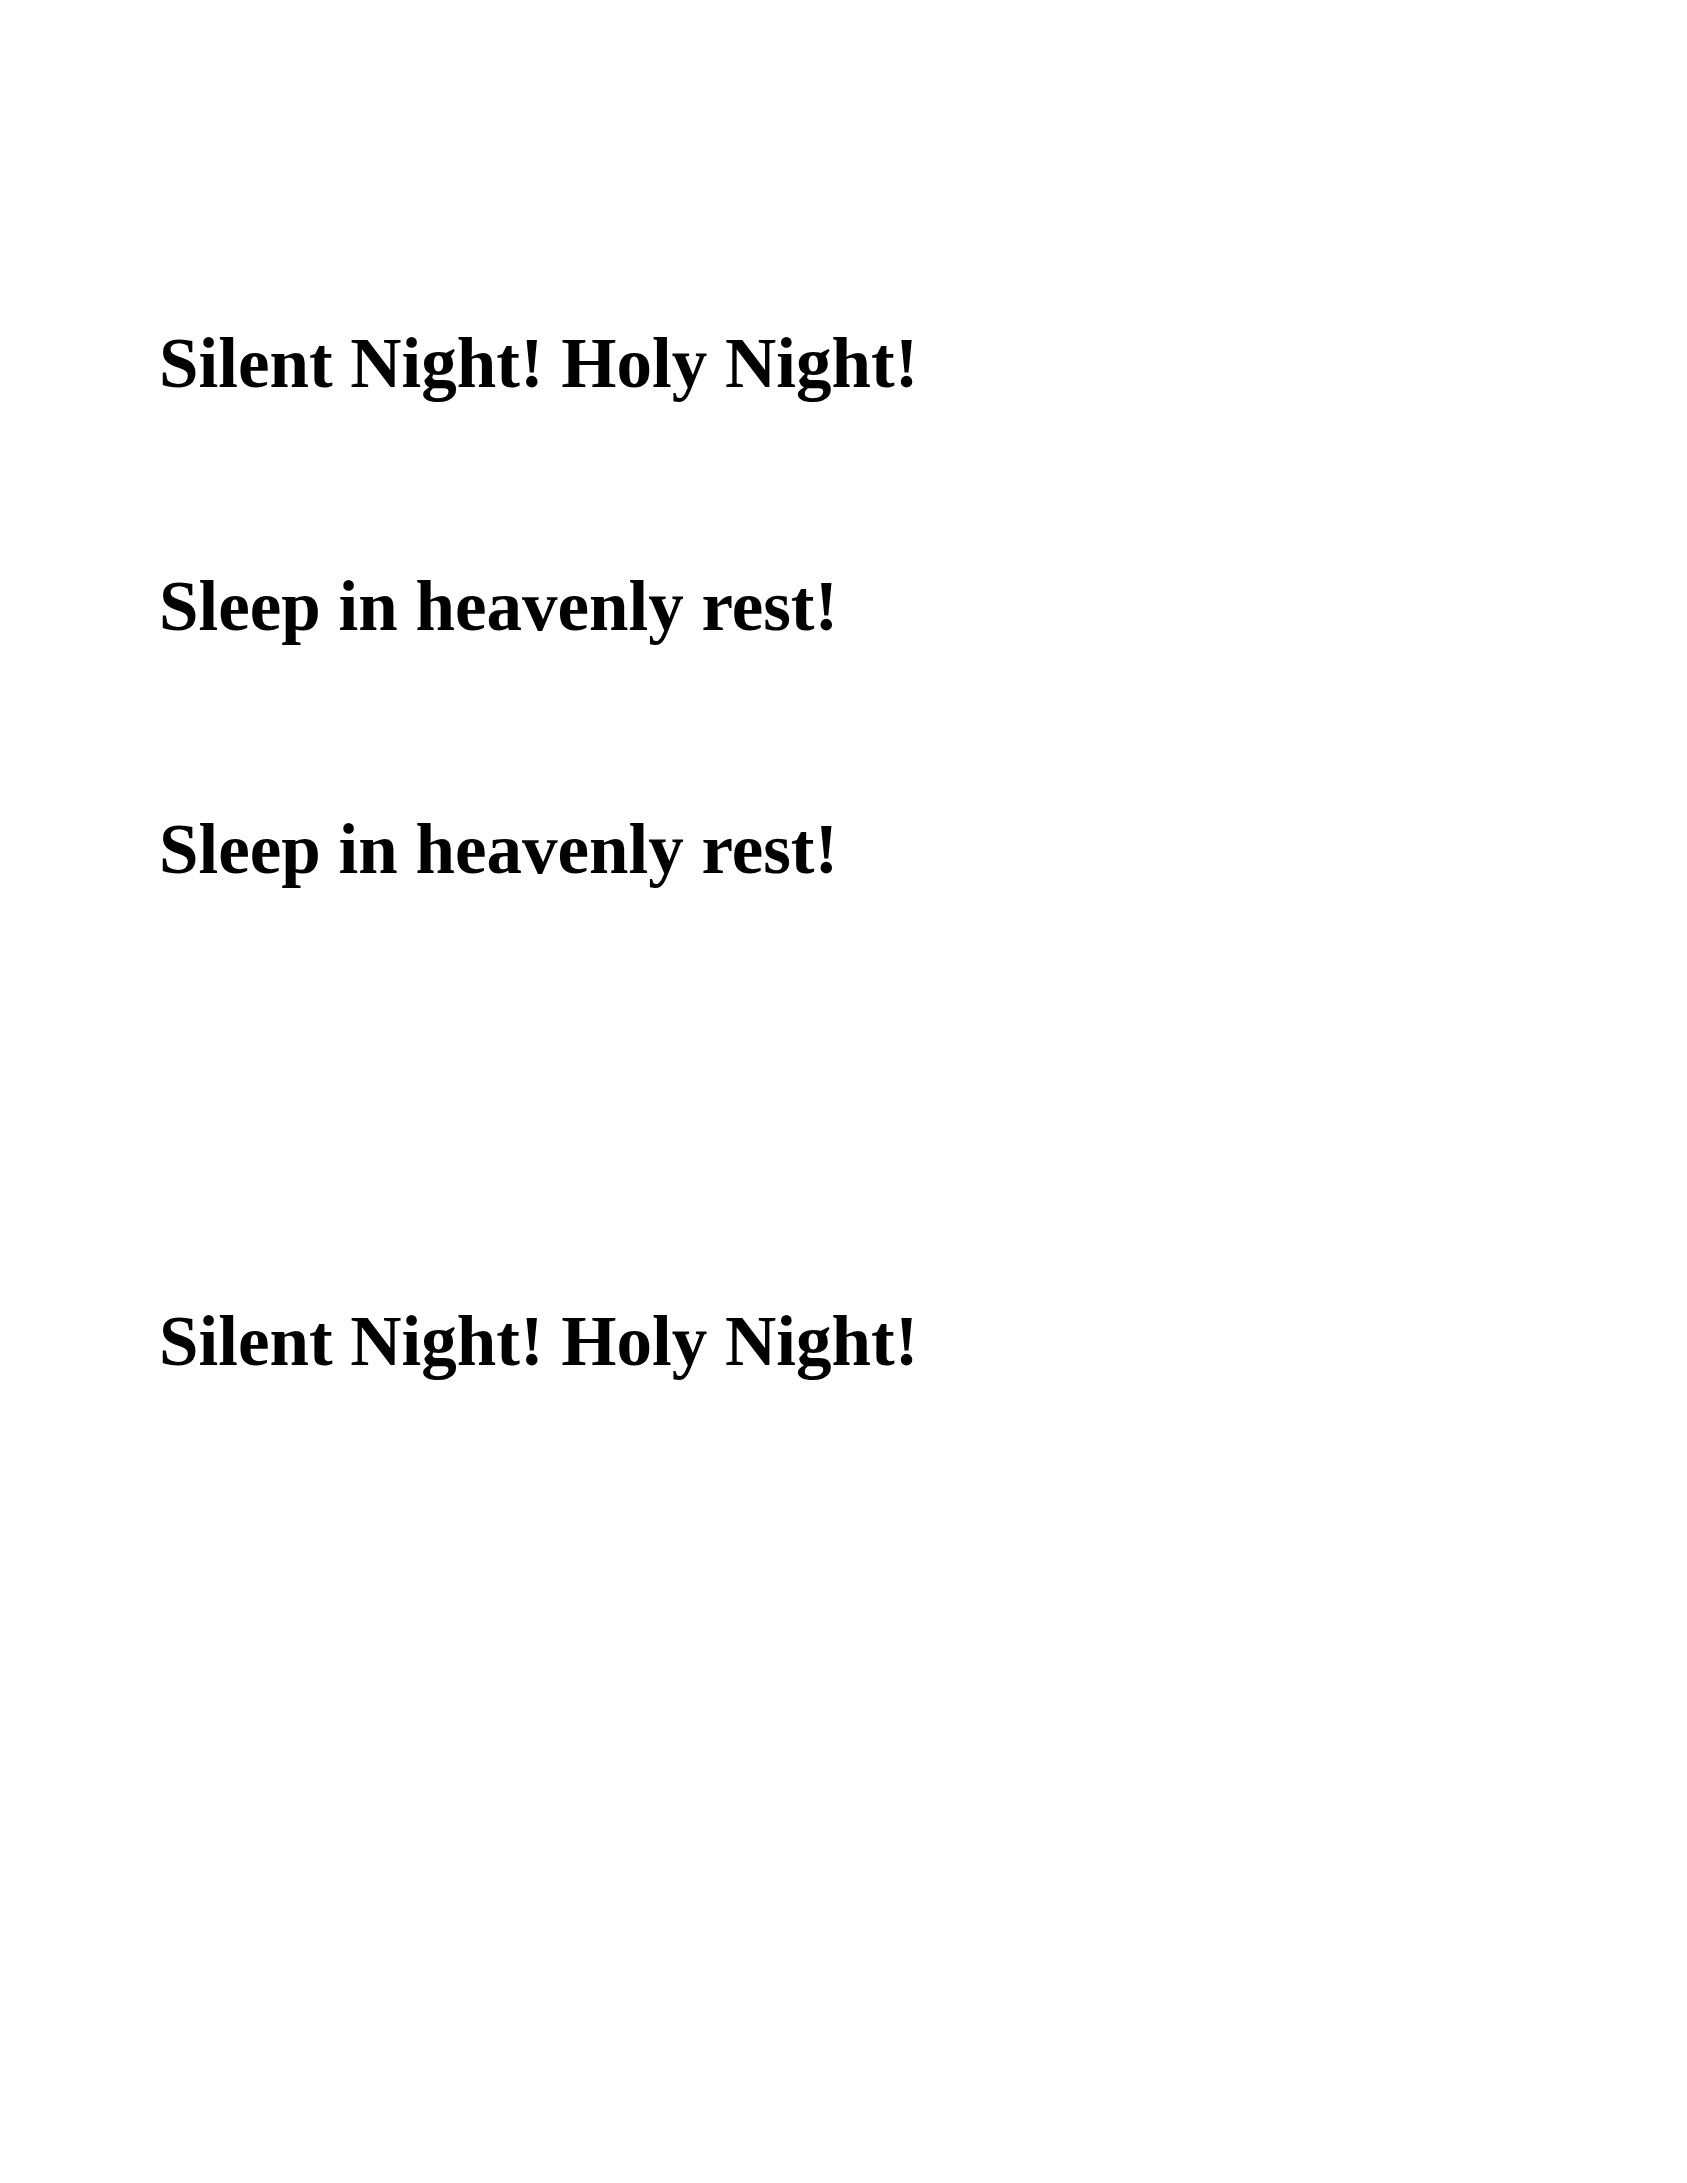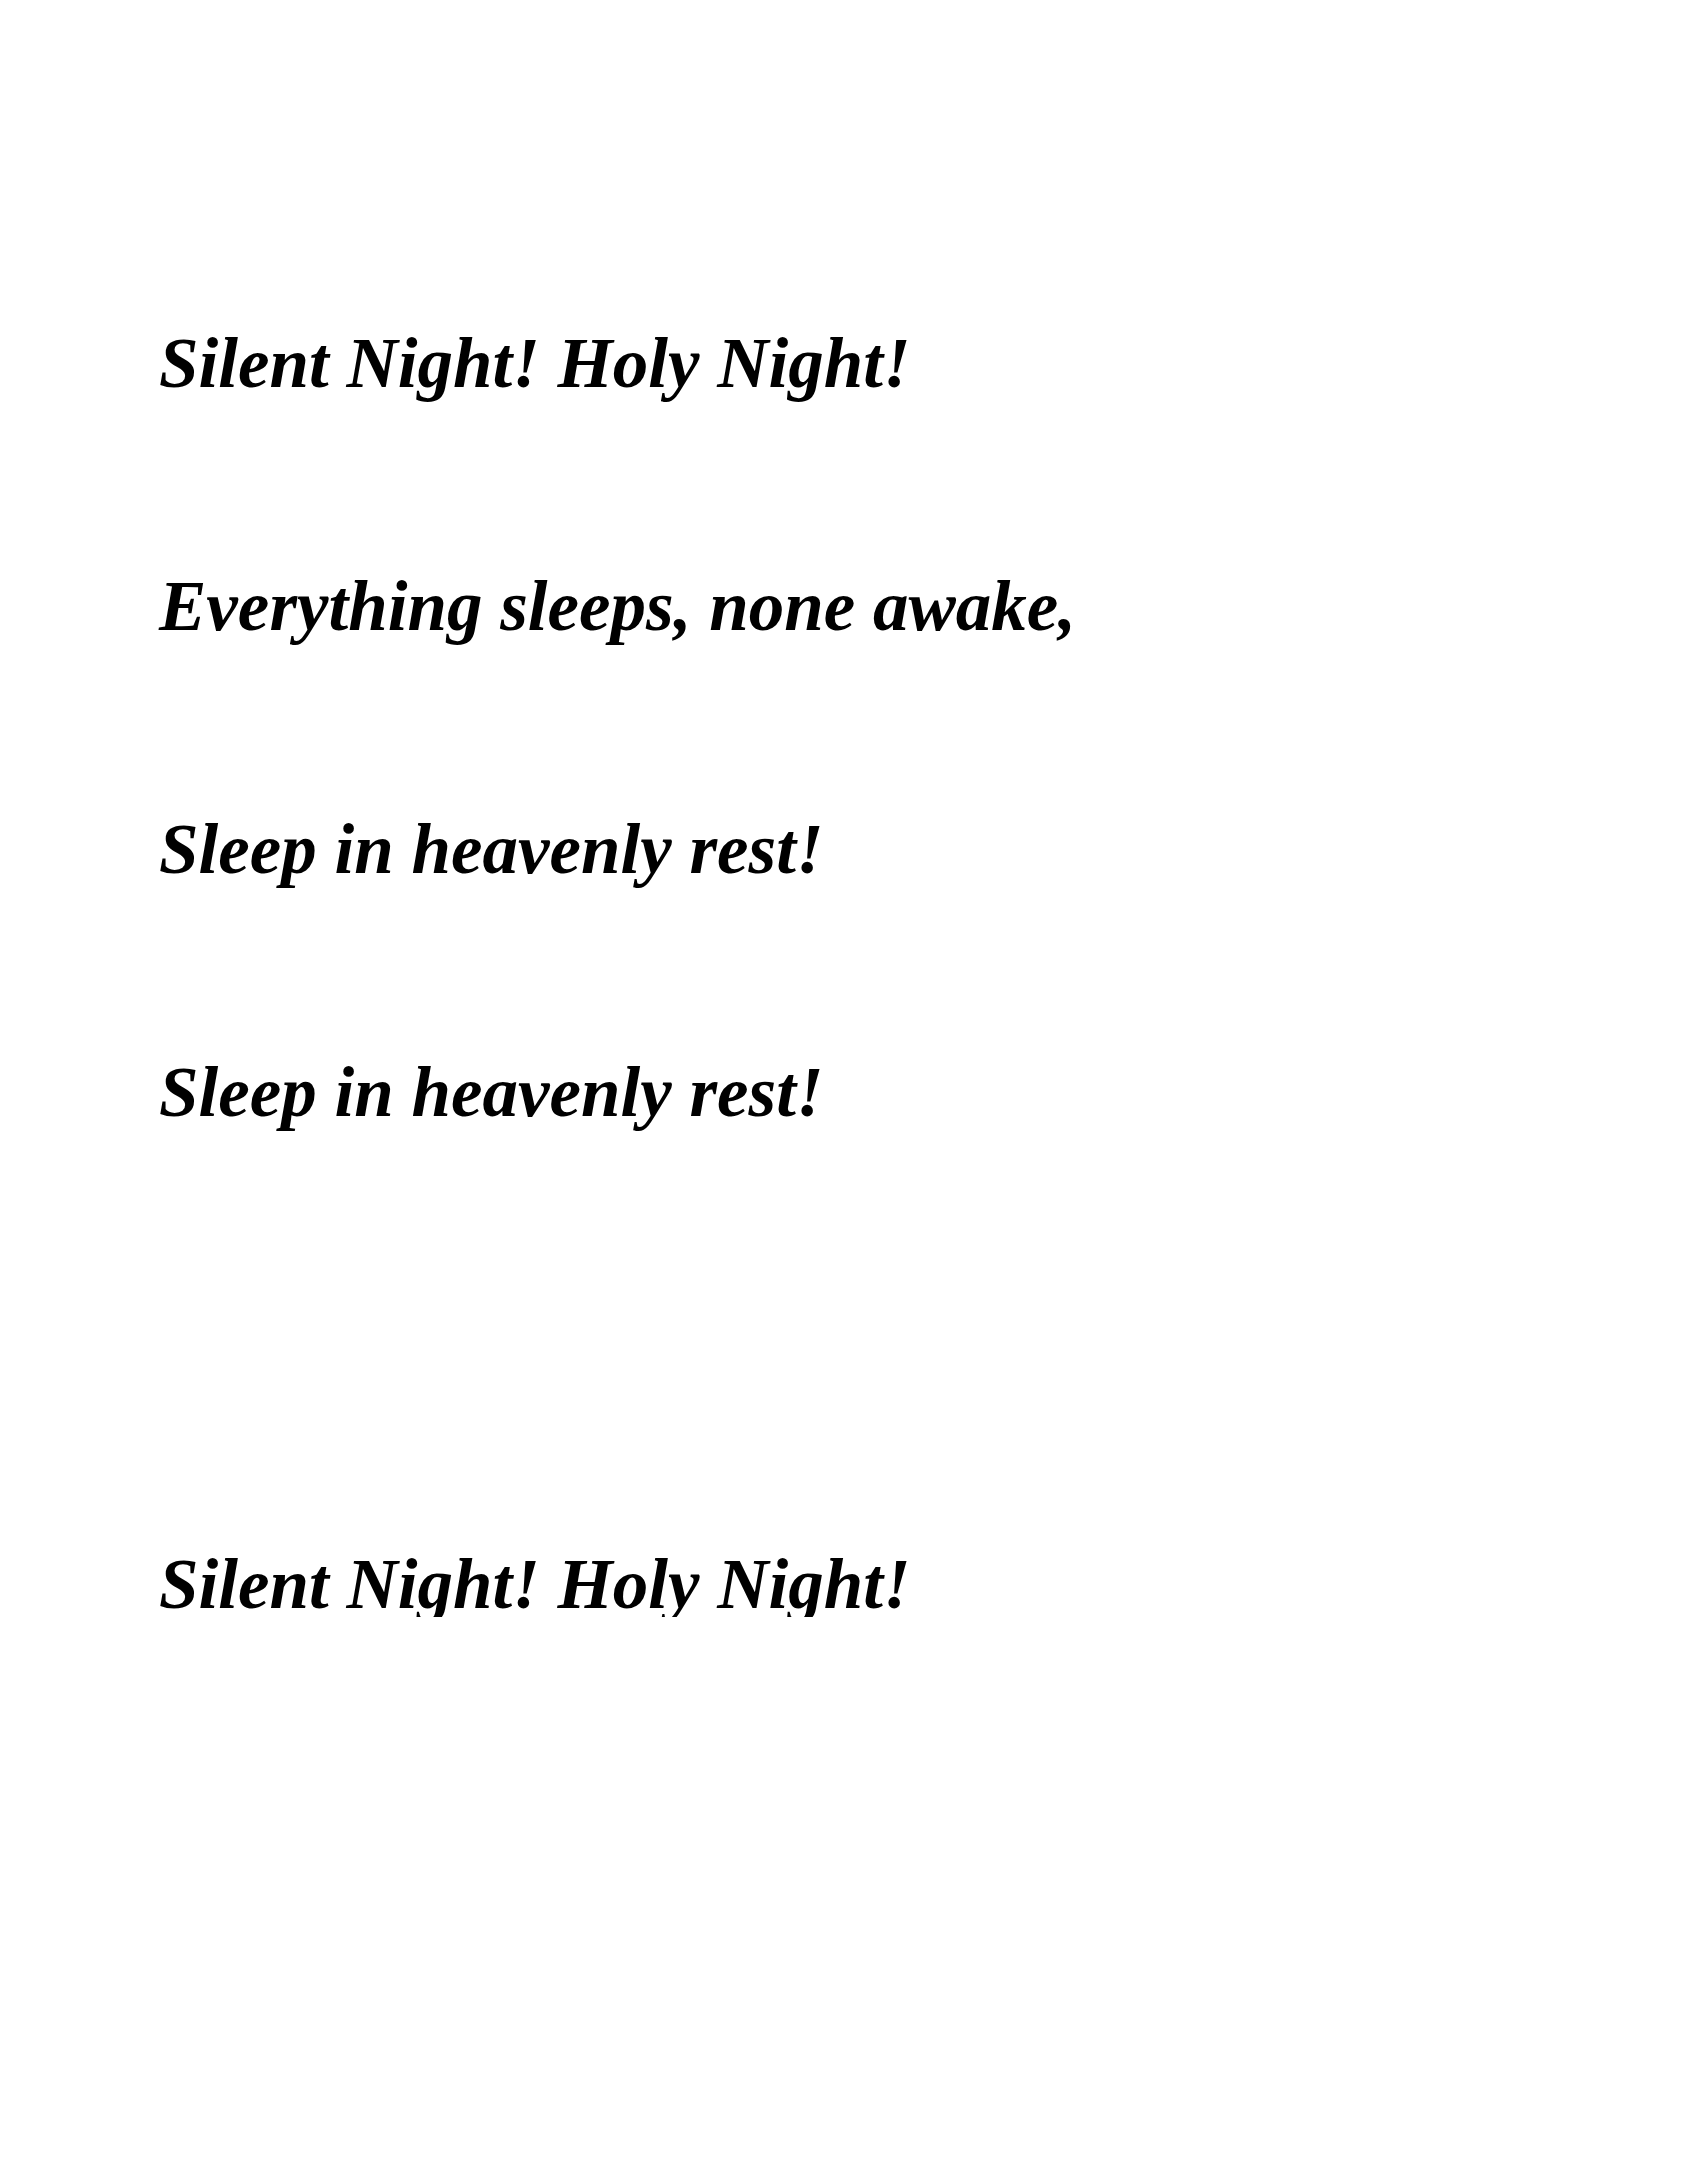--- a/index.html
+++ b/index.html
@@ -9,21 +9,20 @@
   }
   .page {
     position: relative;
     width: 1687px;
     height: 1617px;
     background: #ffffff;
     color: #000000;
     font-family: "Liberation Serif", "DejaVu Serif", serif;
     font-weight: bold;
     overflow: hidden;
-    font-style: italic;
   }
   .stanza {
     margin: 0;
     padding-left: 159px;
     white-space: pre;
   }
   .stanza.large {
     font-size: 71px;
     line-height: 81px;
   }
@@ -31,21 +30,20 @@
   #stanza-2 { margin-top: 87px; }
   .line { margin: 0; }
 </style>
 </head>
 <body>
 
 <div class="page">
 
   <div class="stanza large" id="stanza-1">
     <div class="line">Silent Night! Holy Night!</div>
-    <div class="line">Everything sleeps, none awake,</div>
     <div class="line">Sleep in heavenly rest!</div>
     <div class="line">Sleep in heavenly rest!</div>
   </div>
 
   <div class="stanza large" id="stanza-2">
     <div class="line">Silent Night! Holy Night!</div>
     
     
     
     

